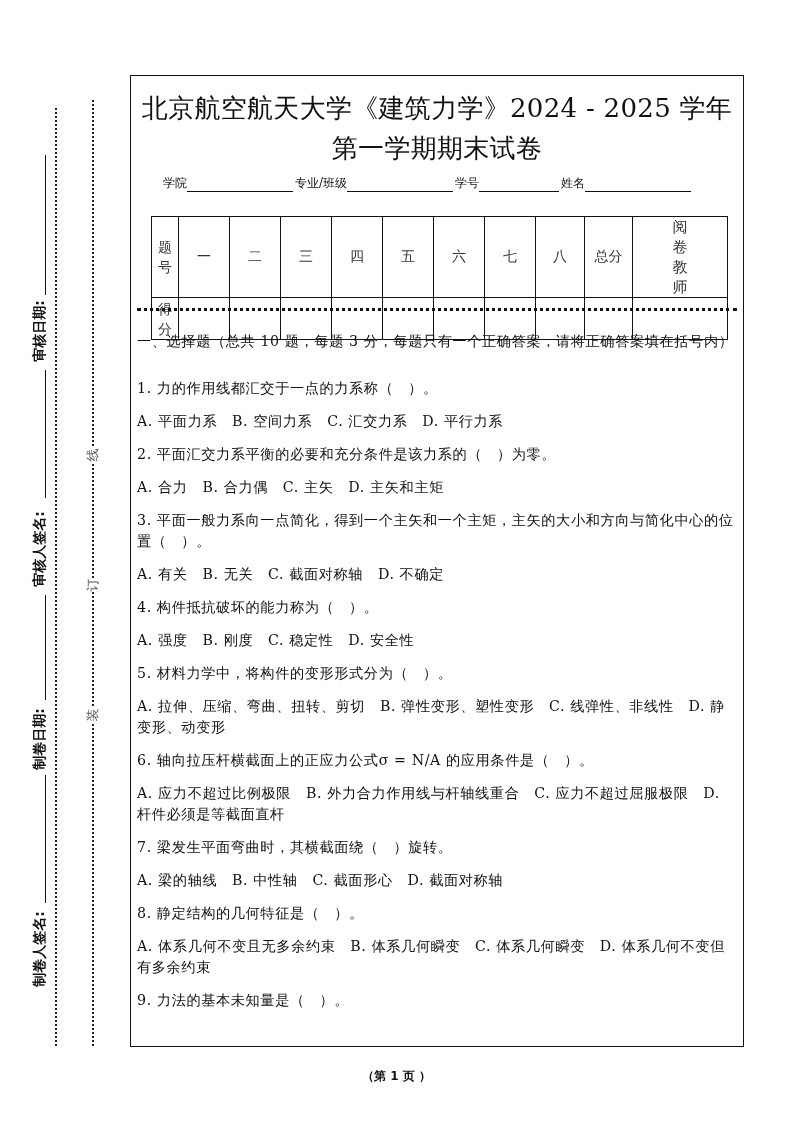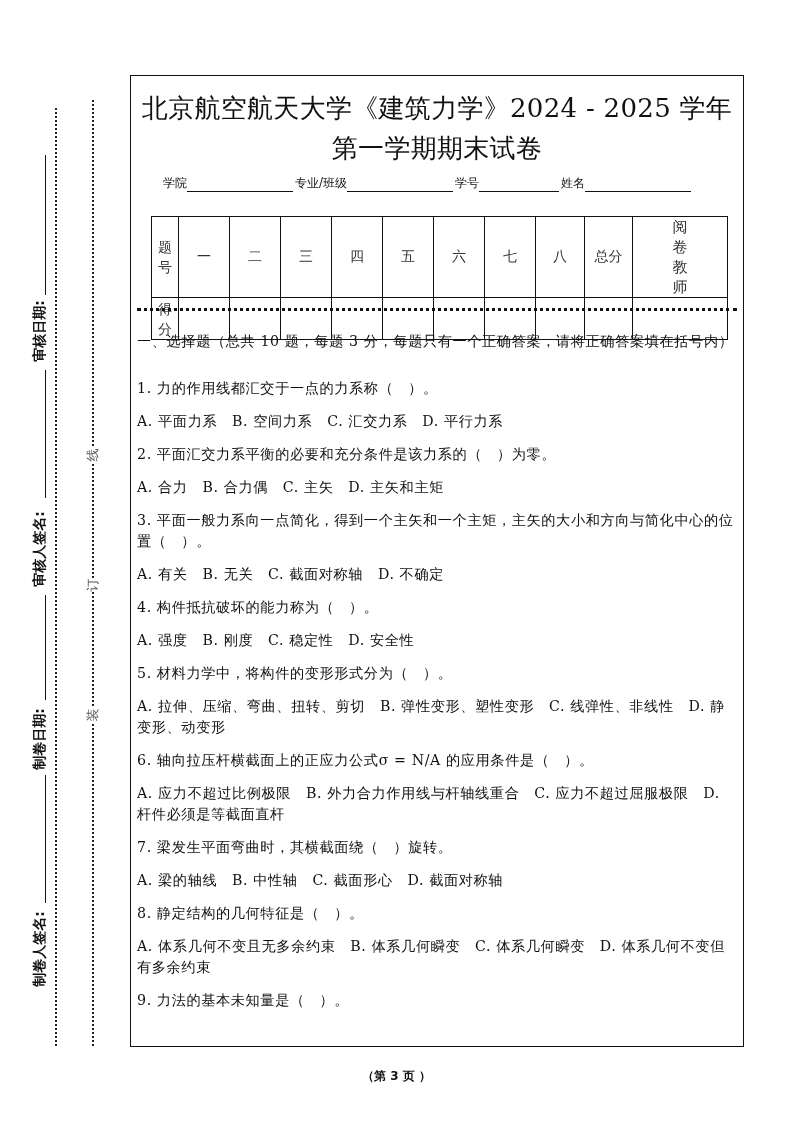--- a/index.html
+++ b/index.html
@@ -194,13 +194,13 @@
     <p>7. 梁发生平面弯曲时，其横截面绕（　）旋转。</p>
     <p>A. 梁的轴线　B. 中性轴　C. 截面形心　D. 截面对称轴</p>
 
     <p>8. 静定结构的几何特征是（　）。</p>
     <p>A. 体系几何不变且无多余约束　B. 体系几何瞬变　C. 体系几何瞬变　D. 体系几何不变但有多余约束</p>
 
     <p>9. 力法的基本未知量是（　）。</p>
   </div>
 </div>
 
-<div class="footer">（第 3 页 ）</div>
+<div class="footer">（第 1 页 ）</div>
 
 </body></html>

